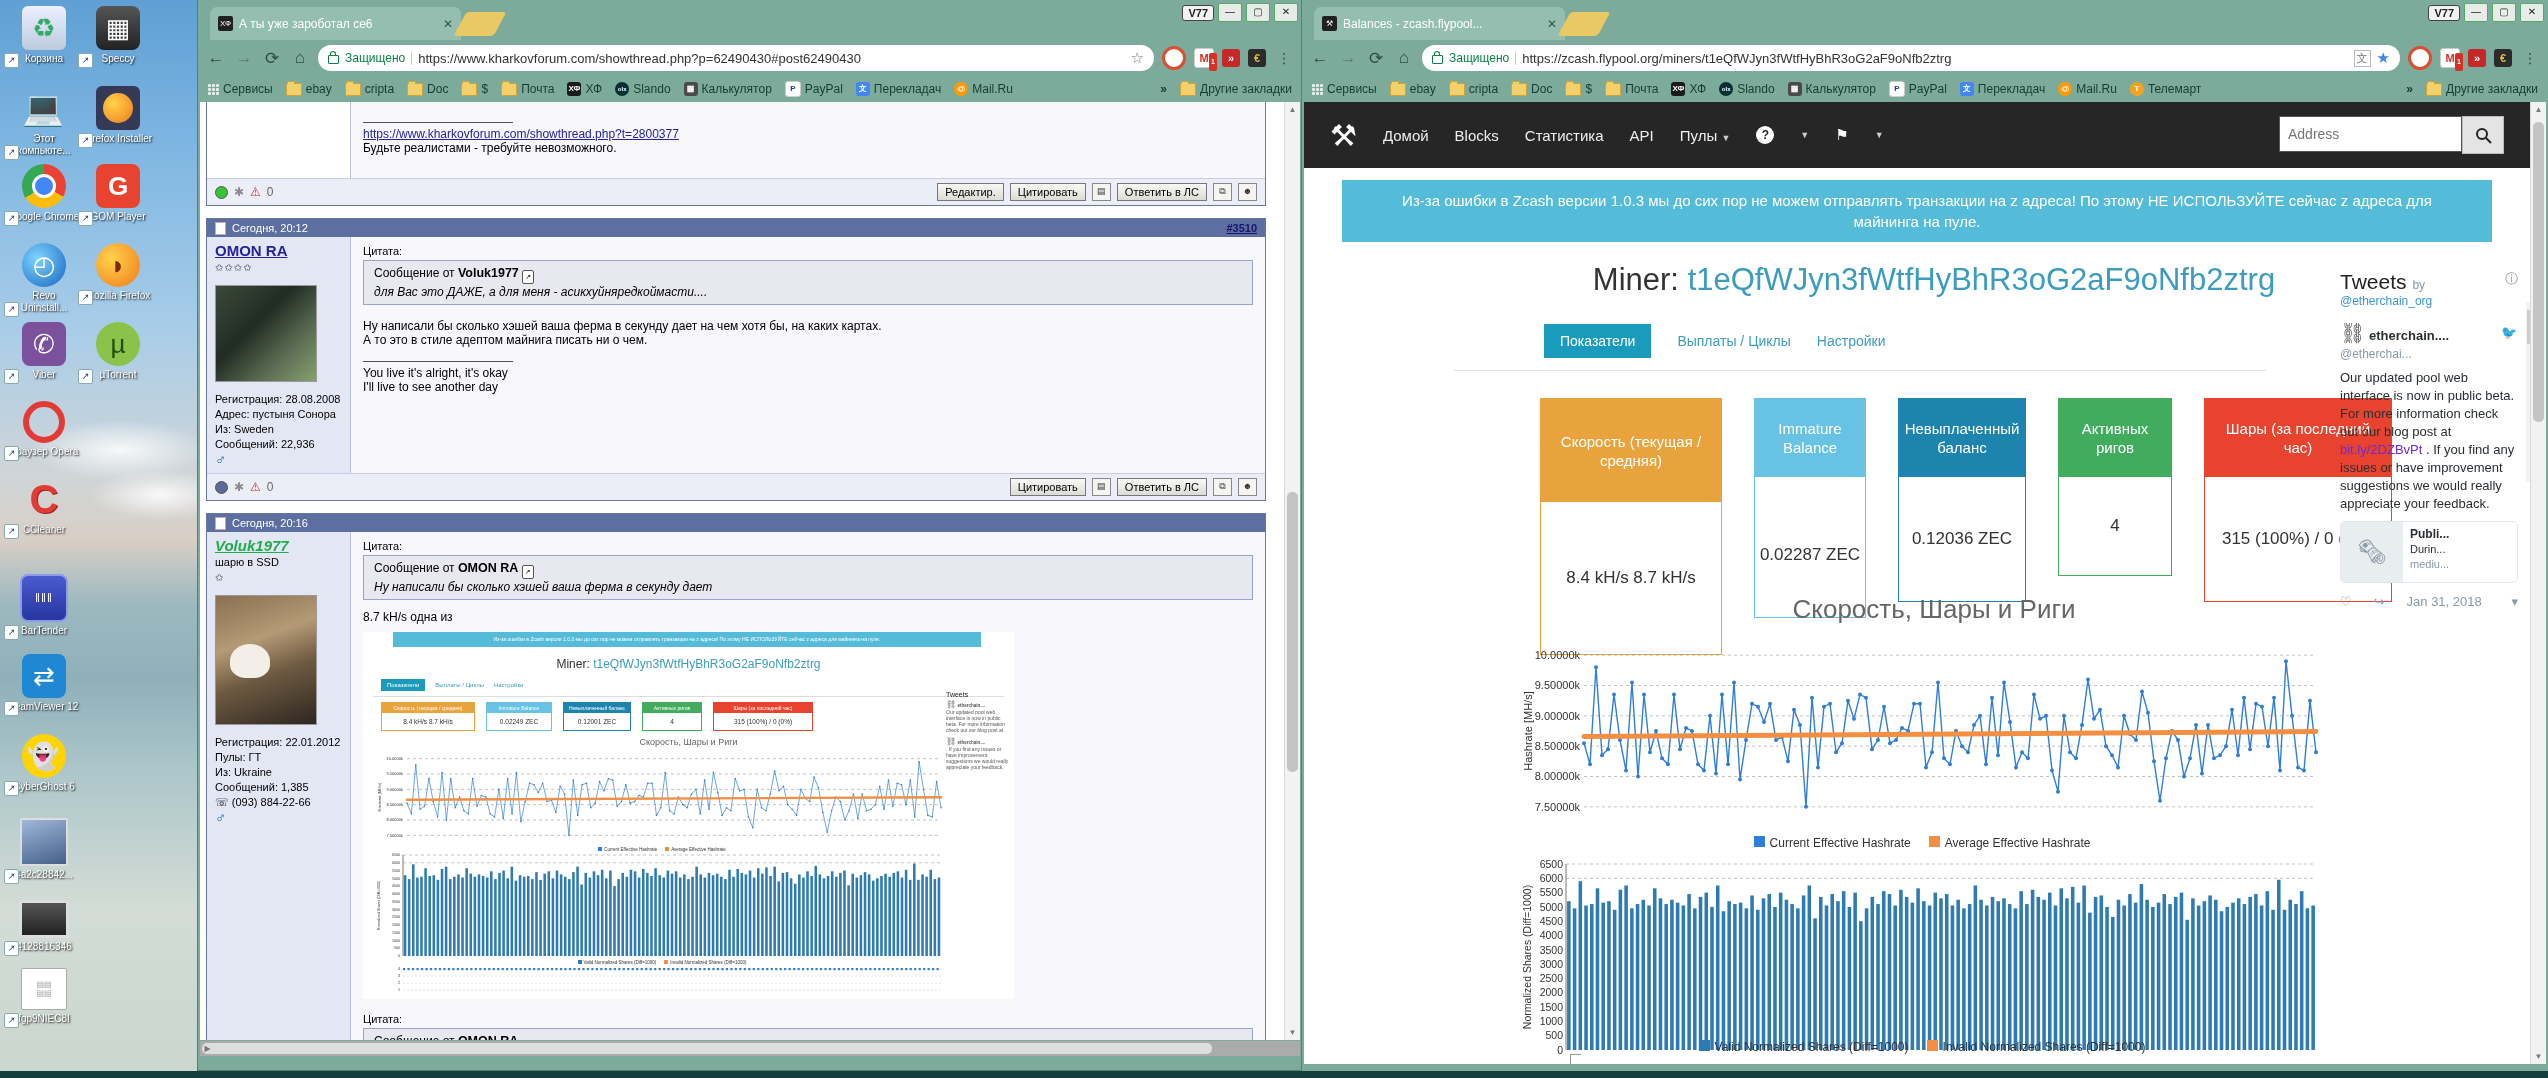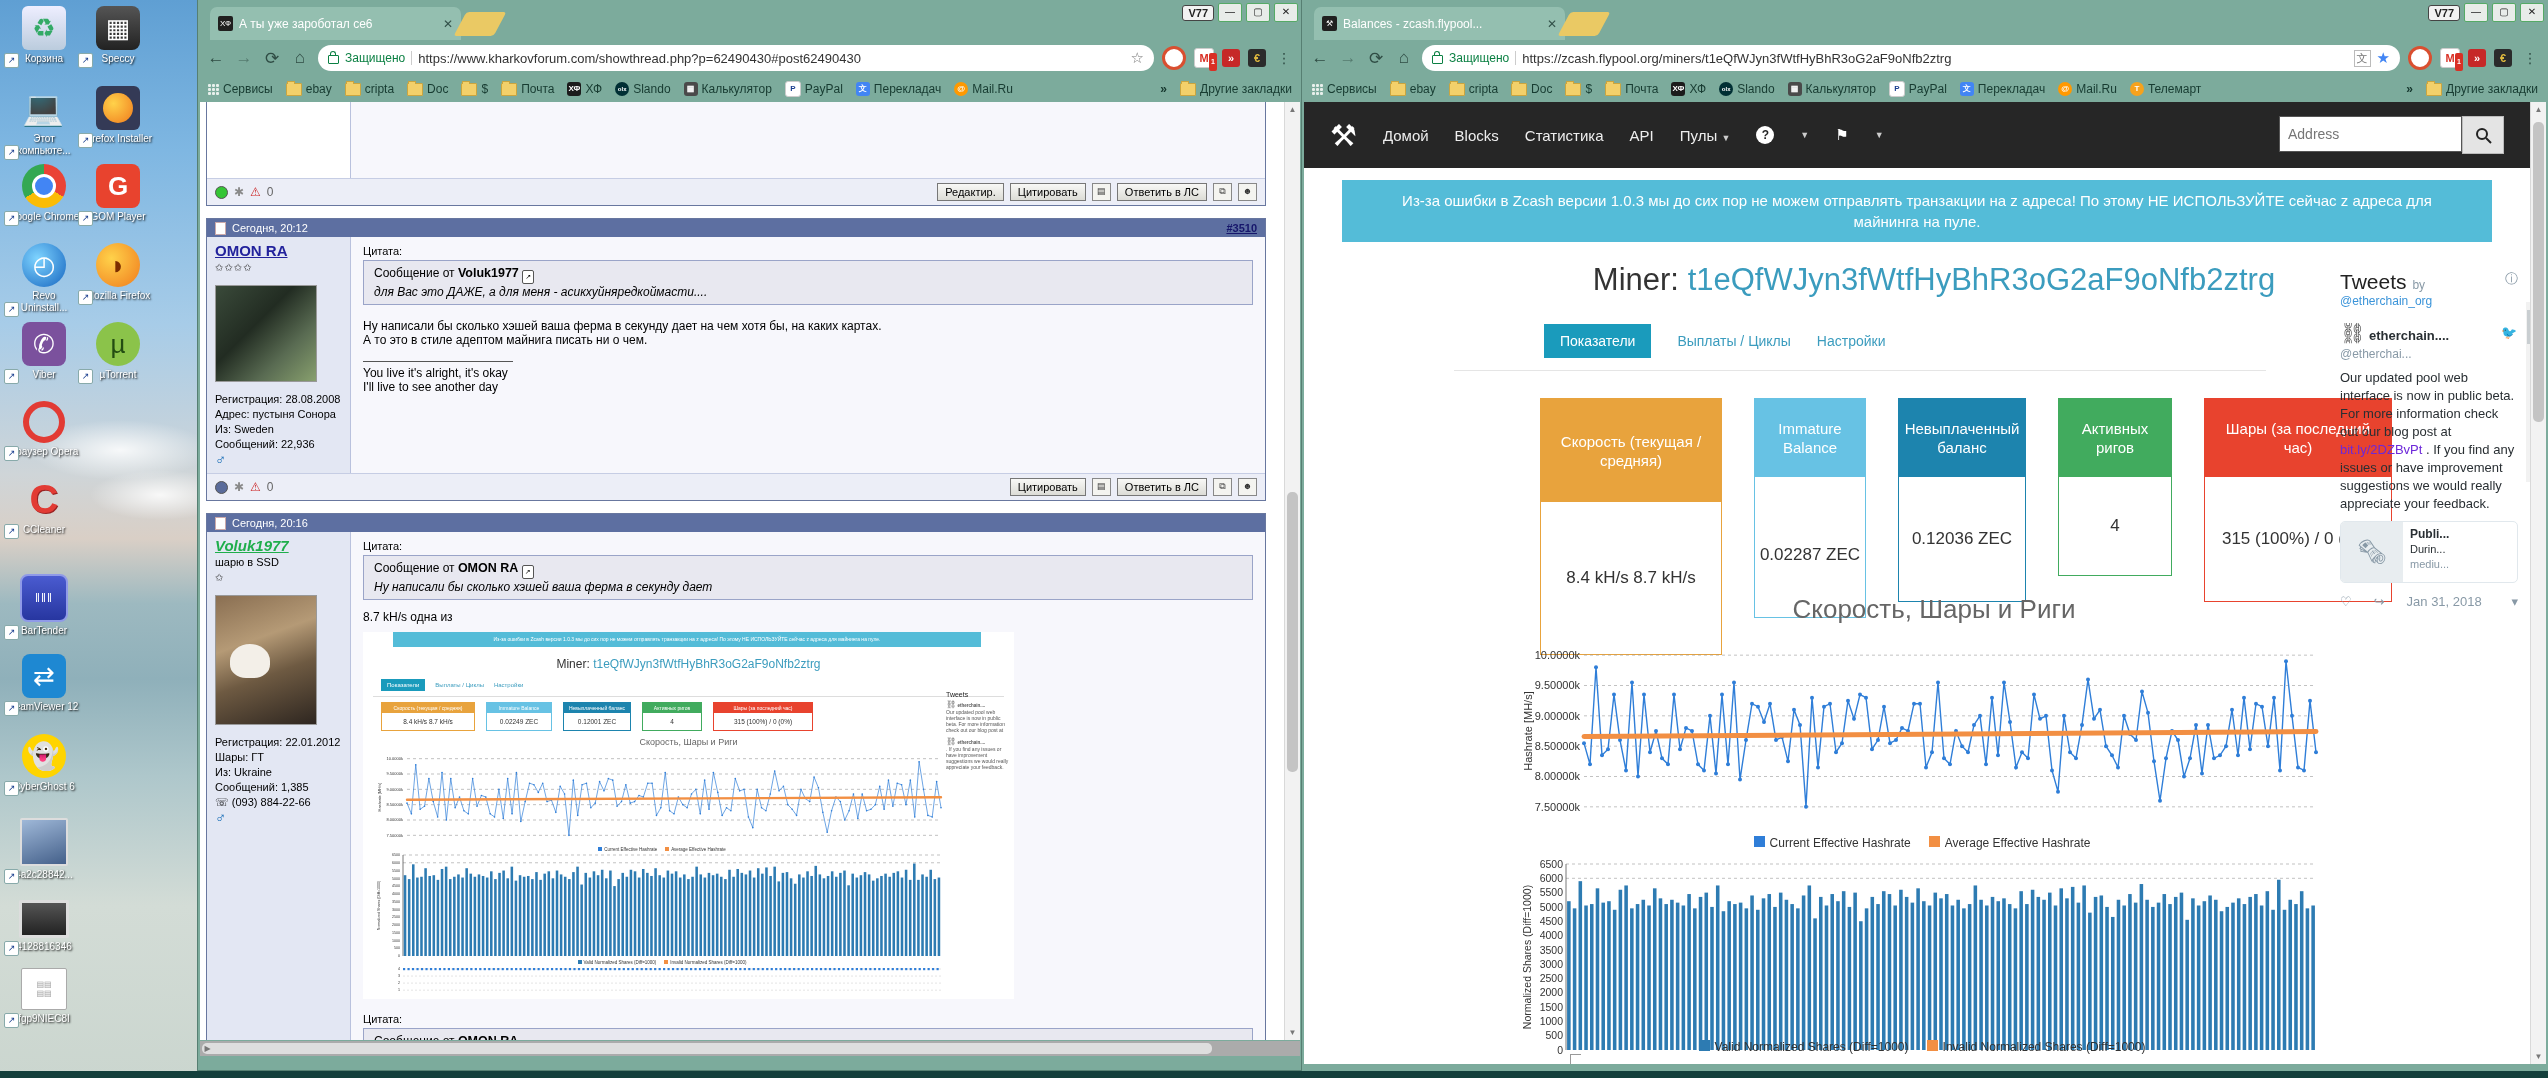--- a/index.html
+++ b/index.html
@@ -340,20 +340,25 @@
         <span>Другие закладки</span>
       </span>
     </div>
 
   <div class="content forum" style="top:102px;height:938px">
     <div style="padding:0 0 0 0;width:1072px">
 
       <div class="post" style="margin-top:0;border-top:none">
         <div class="prow" style="min-height:76px">
           <div class="pinfo" style="background:#fff"></div>
+          <div class="pbody">
+            <div class="sigline"></div>
+            <a class="flink" href="#">https://www.kharkovforum.com/showthread.php?t=2800377</a>
+            <div>Будьте реалистами - требуйте невозможного.</div>
+          </div>
         </div>
         <div class="pfoot">
           <div class="dot" style="background:#35c535"></div>
           <span class="sic" style="color:#8a8a8a">✱</span>
           <span class="sic" style="color:#c22">⚠</span>
           <span class="sic" style="color:#666">0</span>
           <span style="margin-left:auto"></span>
           <button class="vbtn">Редактир.</button>
           <button class="vbtn">Цитировать</button>
           <div class="micon">▤</div>
@@ -415,21 +420,21 @@
         </div>
         <div class="prow">
           <div class="pinfo">
             <div><a class="uname green" href="#">Voluk1977</a></div>
             <div>шарю в SSD</div>
             <div class="stars">✩</div>
             <div class="avatar av2" style="height:128px">
                 <i></i>
               </div>
             <div>Регистрация: 22.01.2012</div>
-            <div>Шары: ГТ</div>
+            <div>Пулы: ГТ</div>
             <div>Из: Ukraine</div>
             <div>Сообщений: 1,385</div>
             <div><span>☏</span> <span>(093) 884-22-66</span></div>
             <div class="male">♂</div>
           </div>
           <div class="pbody">
             <div class="qlabel">Цитата:</div>
             <div class="qbox">
               <div class="qfrom"><span>Сообщение от </span><b>OMON RA</b> <span class="qico">↗</span></div>
               <div class="qtext">Ну написали бы сколько хэшей ваша ферма в секунду дает</div>

